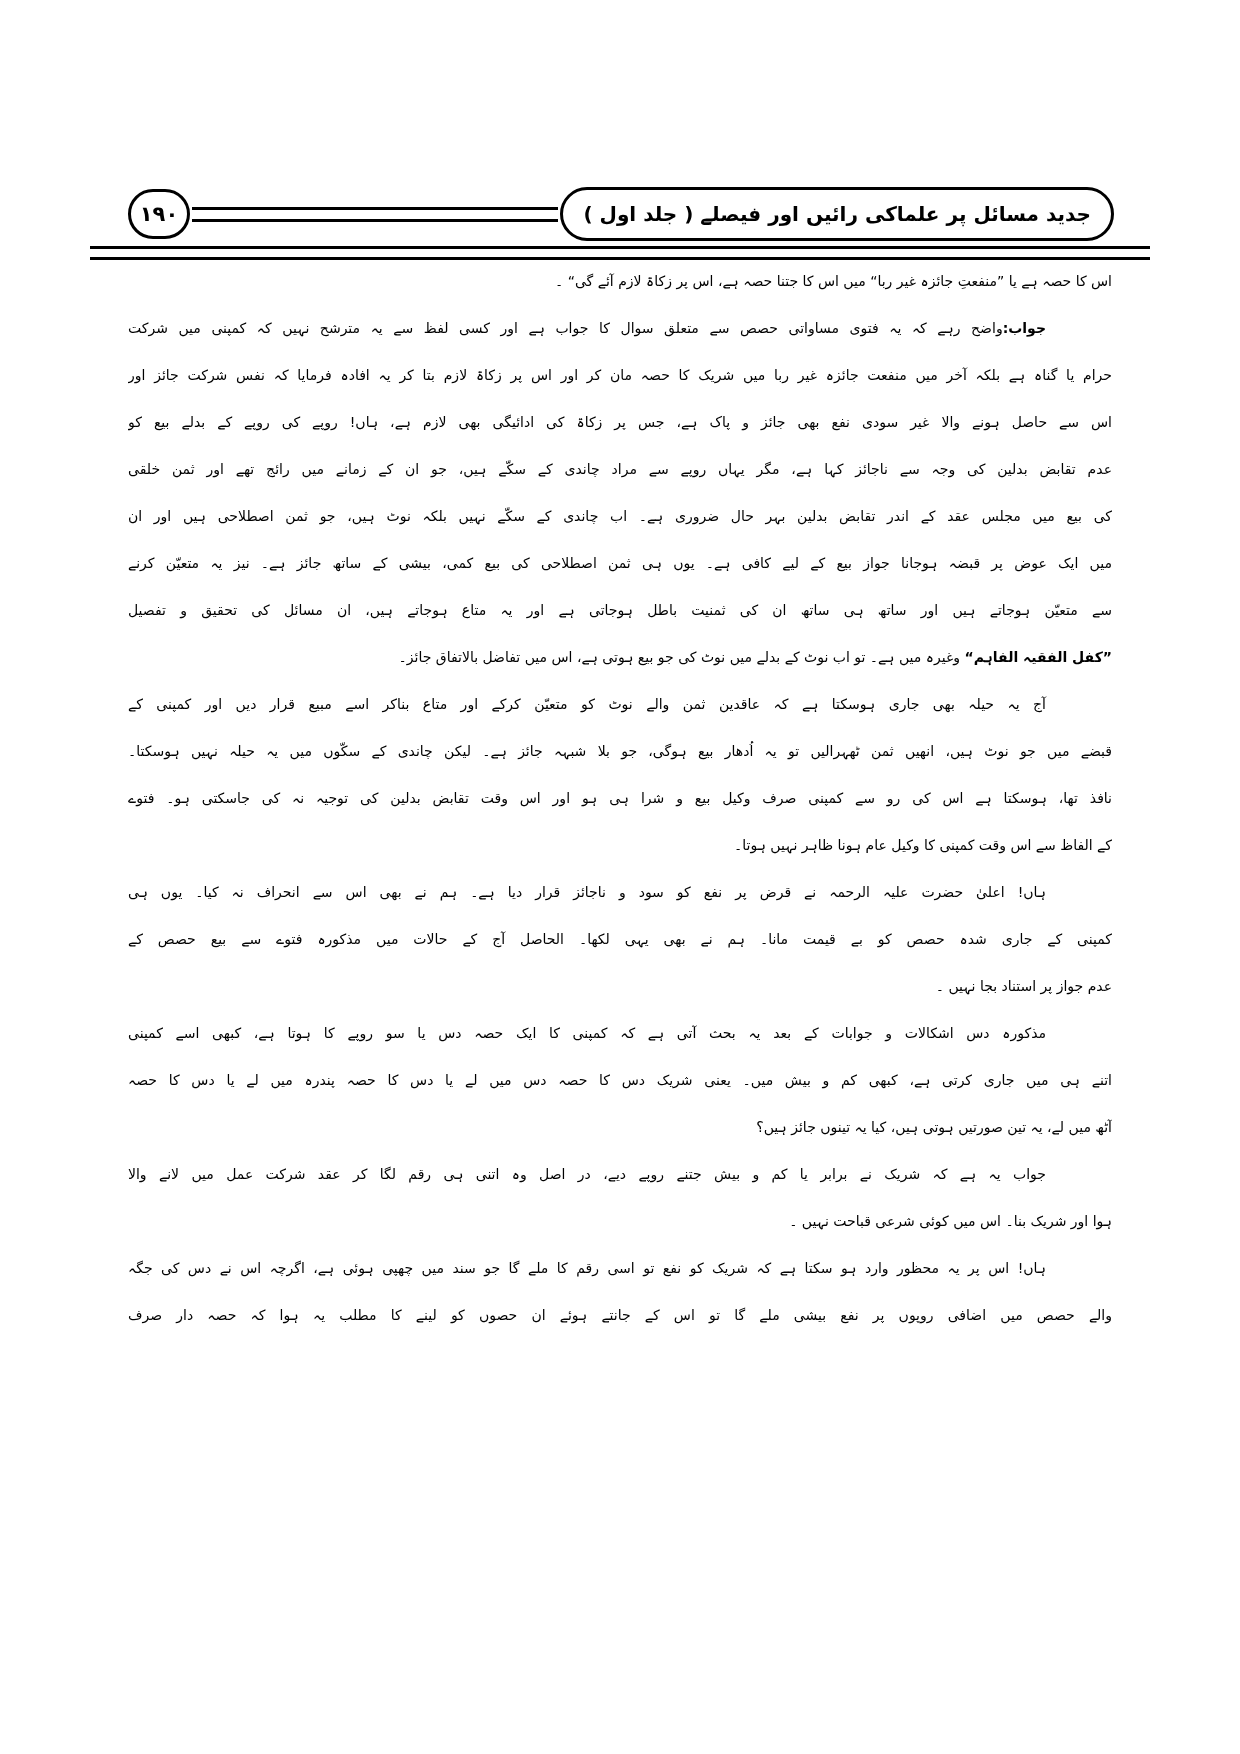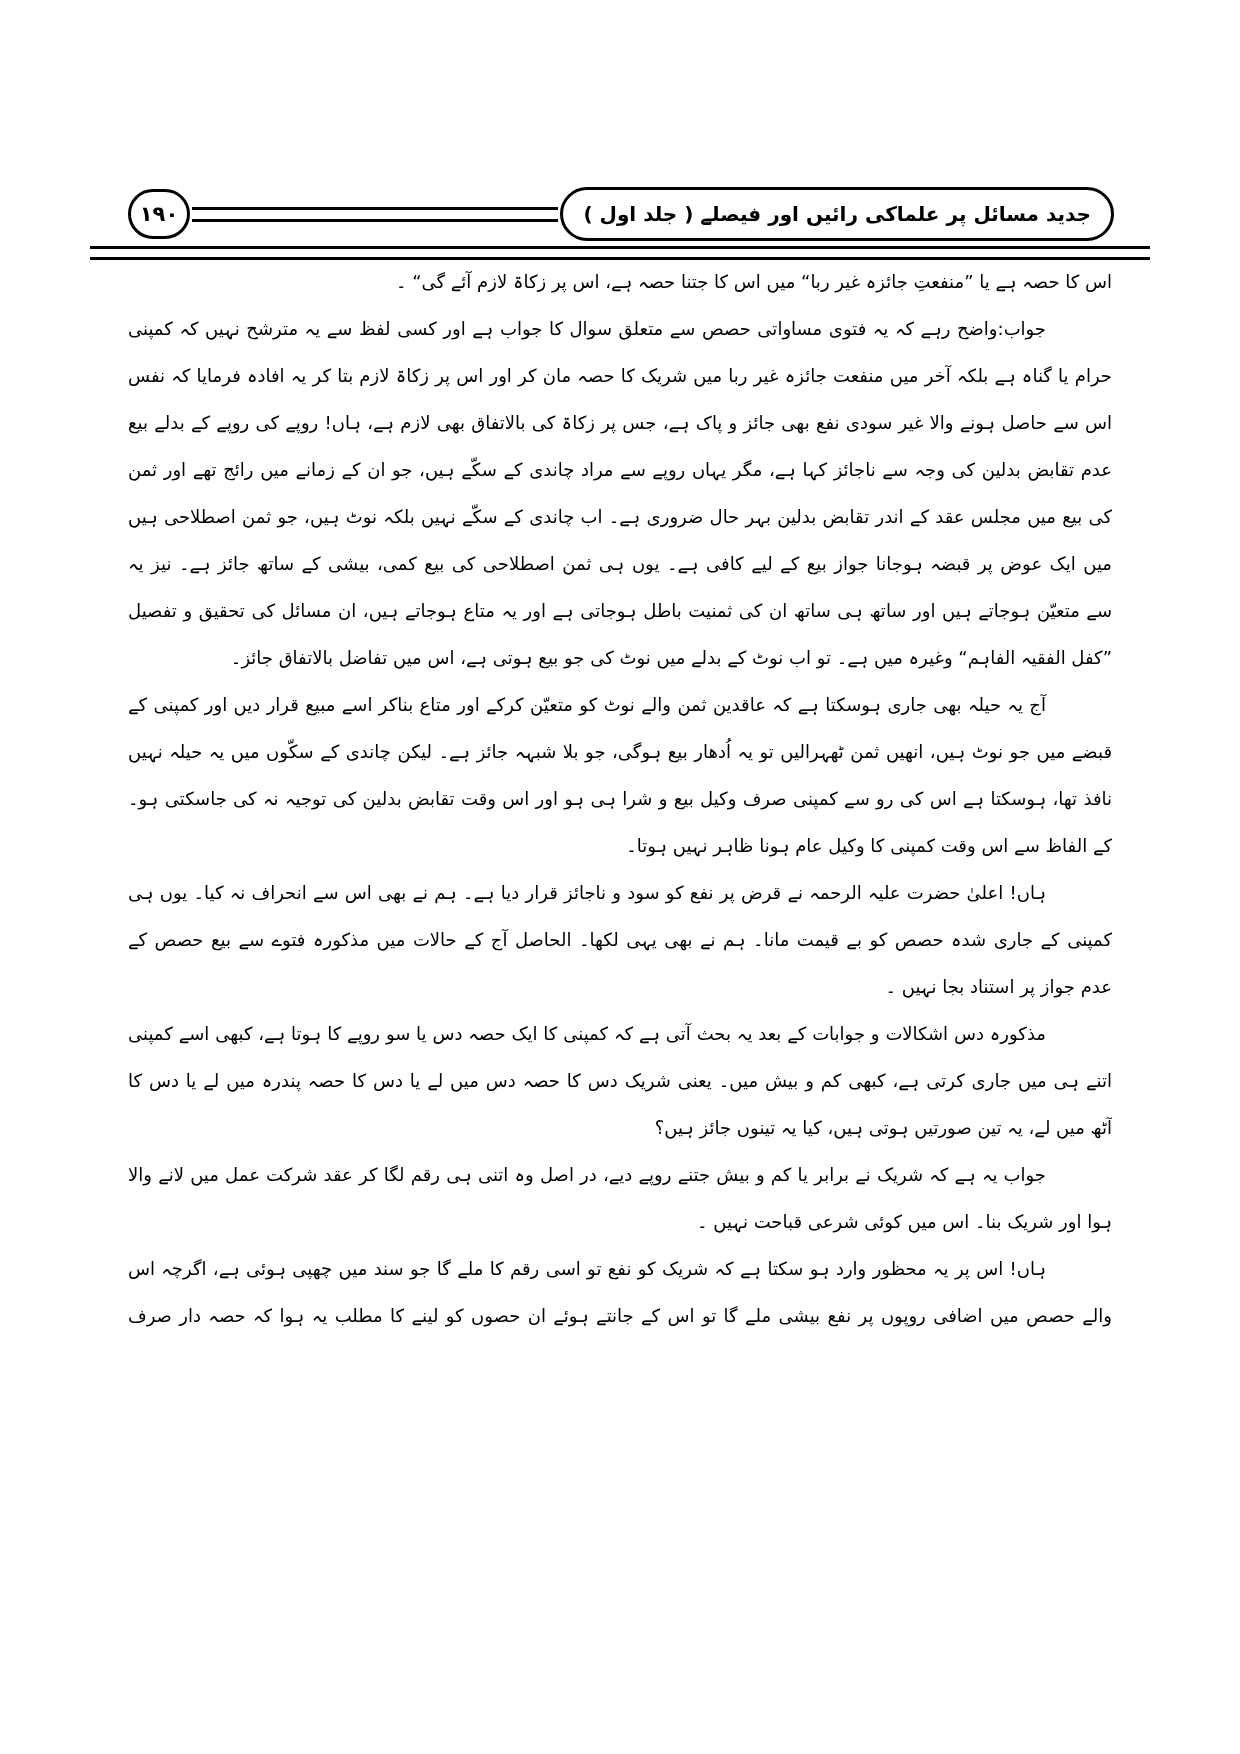--- a/index.html
+++ b/index.html
@@ -40,31 +40,31 @@
   .header-rule{
     position:absolute;top:246px;left:90px;right:90px;height:8px;
     border-top:3px solid #000;border-bottom:3px solid #000;
   }
   
   .body-text{
     position:absolute;top:258px;left:128px;right:128px;bottom:240px;
   }
   .line{
     direction:rtl;unicode-bidi:embed;
-    font-size:18px;
+    font-size:14px;
     height:47px;line-height:47px;
     text-align:right;white-space:nowrap;overflow:hidden;
   }
   .line.j{
     white-space:normal;
     text-align:justify;
     text-align-last:justify;
   }
   .line.indent{padding-right:66px;}
-  .line strong{font-weight:normal;}
+  .line strong{font-weight:bold;}
 </style>
 </head>
 <body>
 
 <div class="page">
 
   <div class="header">
     <div class="capsule pagenum-capsule">
       <span>۱۹۰</span>
     </div>
@@ -73,21 +73,21 @@
       <span>جدید مسائل پر علماکی رائیں اور فیصلے ( جلد اول )</span>
     </div>
   </div>
 
   <div class="header-rule"></div>
 
   <div class="body-text">
       <div class="line">اس کا حصہ ہے یا ”منفعتِ جائزہ غیر ربا“ میں اس کا جتنا حصہ ہے، اس پر زکاۃ لازم آئے گی“ ۔</div>
       <div class="line j indent"><strong>جواب:</strong>واضح رہے کہ یہ فتوی مساواتی حصص سے متعلق سوال کا جواب ہے اور کسی لفظ سے یہ مترشح نہیں کہ کمپنی میں شرکت</div>
       <div class="line j">حرام یا گناہ ہے بلکہ آخر میں منفعت جائزہ غیر ربا میں شریک کا حصہ مان کر اور اس پر زکاۃ لازم بتا کر یہ افادہ فرمایا کہ نفس شرکت جائز اور</div>
-      <div class="line j">اس سے حاصل ہونے والا غیر سودی نفع بھی جائز و پاک ہے، جس پر زکاۃ کی بالاتفاق بھی لازم ہے، ہاں! روپے کی روپے کے بدلے بیع کو</div>
+      <div class="line j">اس سے حاصل ہونے والا غیر سودی نفع بھی جائز و پاک ہے، جس پر زکاۃ کی ادائیگی بھی لازم ہے، ہاں! روپے کی روپے کے بدلے بیع کو</div>
       <div class="line j">عدم تقابض بدلین کی وجہ سے ناجائز کہا ہے، مگر یہاں روپے سے مراد چاندی کے سکّے ہیں، جو ان کے زمانے میں رائج تھے اور ثمن خلقی</div>
       <div class="line j">کی بیع میں مجلس عقد کے اندر تقابض بدلین بہر حال ضروری ہے۔ اب چاندی کے سکّے نہیں بلکہ نوٹ ہیں، جو ثمن اصطلاحی ہیں اور ان</div>
       <div class="line j">میں ایک عوض پر قبضہ ہوجانا جواز بیع کے لیے کافی ہے۔ یوں ہی ثمن اصطلاحی کی بیع کمی، بیشی کے ساتھ جائز ہے۔ نیز یہ متعیّن کرنے</div>
       <div class="line j">سے متعیّن ہوجاتے ہیں اور ساتھ ہی ساتھ ان کی ثمنیت باطل ہوجاتی ہے اور یہ متاع ہوجاتے ہیں، ان مسائل کی تحقیق و تفصیل</div>
       <div class="line"><strong>”کفل الفقیہ الفاہم“</strong> وغیرہ میں ہے۔ تو اب نوٹ کے بدلے میں نوٹ کی جو بیع ہوتی ہے، اس میں تفاضل بالاتفاق جائز۔</div>
       <div class="line j indent">آج یہ حیلہ بھی جاری ہوسکتا ہے کہ عاقدین ثمن والے نوٹ کو متعیّن کرکے اور متاع بناکر اسے مبیع قرار دیں اور کمپنی کے</div>
       <div class="line j">قبضے میں جو نوٹ ہیں، انھیں ثمن ٹھہرالیں تو یہ اُدھار بیع ہوگی، جو بلا شبہہ جائز ہے۔ لیکن چاندی کے سکّوں میں یہ حیلہ نہیں ہوسکتا۔</div>
       <div class="line j">نافذ تھا، ہوسکتا ہے اس کی رو سے کمپنی صرف وکیل بیع و شرا ہی ہو اور اس وقت تقابض بدلین کی توجیہ نہ کی جاسکتی ہو۔ فتوے</div>
       <div class="line">کے الفاظ سے اس وقت کمپنی کا وکیل عام ہونا ظاہر نہیں ہوتا۔</div>
       <div class="line j indent">ہاں! اعلیٰ حضرت علیہ الرحمہ نے قرض پر نفع کو سود و ناجائز قرار دیا ہے۔ ہم نے بھی اس سے انحراف نہ کیا۔ یوں ہی</div>

